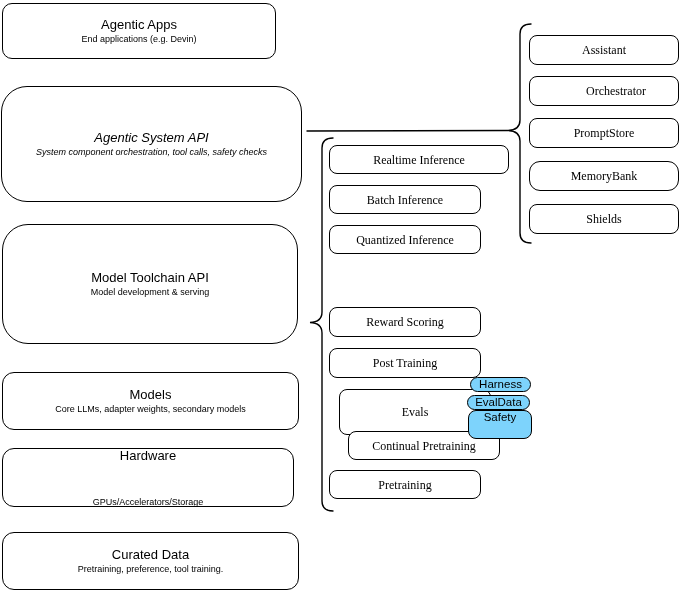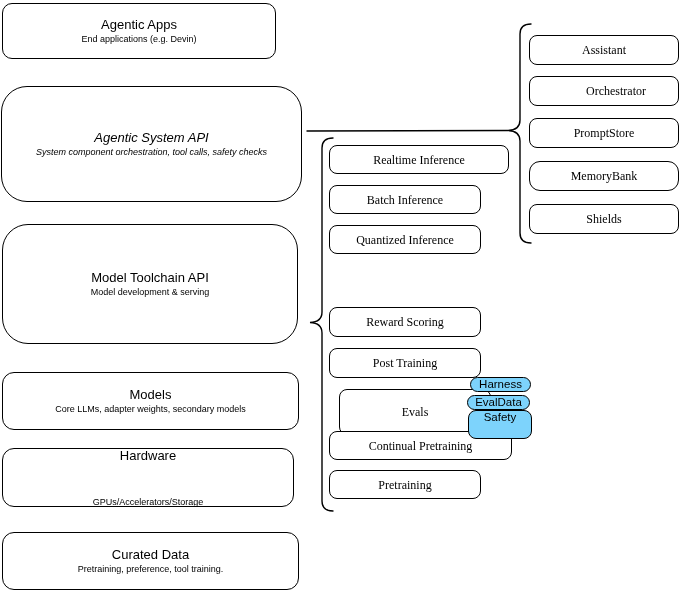--- a/index.html
+++ b/index.html
@@ -75,21 +75,21 @@
   .pos-l4 { left: 2px;  top: 448px; width: 292px; height: 59px; gap: 32px; }
   .pos-l5 { left: 2px;  top: 532px; width: 297px; height: 58px; }
   
   .pos-m0 { left: 329px; top: 145px; width: 180px; height: 29px; }
   .pos-m1 { left: 329px; top: 185px; width: 152px; height: 29px; }
   .pos-m2 { left: 329px; top: 225px; width: 152px; height: 29px; }
   .pos-m3 { left: 329px; top: 265px; width: 152px; height: 29px; }
   .pos-m4 { left: 329px; top: 307px; width: 152px; height: 30px; }
   .pos-m5 { left: 329px; top: 348px; width: 152px; height: 30px; }
   .pos-m6 { left: 339px; top: 389px; width: 152px; height: 46px; }
-  .pos-m7 { left: 329px; top: 431px; width: 183px; height: 29px; justify-content: center; }
+  .pos-m7 { left: 348px; top: 431px; width: 152px; height: 29px; justify-content: center; }
   .pos-m8 { left: 329px; top: 470px; width: 152px; height: 29px; }
   
   .pos-t0 { left: 470px; top: 377px; width: 61px; height: 15px; }
   .pos-t1 { left: 467px; top: 395px; width: 63px; height: 15px; }
   .pos-t2 { left: 468px; top: 410px; width: 64px; height: 29px; }
   
   .pos-r0 { left: 529px; top: 35px;  width: 150px; height: 30px; }
   .pos-r1 { left: 529px; top: 76px;  width: 150px; height: 30px; padding-left: 24px; }
   .pos-r2 { left: 529px; top: 118px; width: 150px; height: 30px; }
   .pos-r3 { left: 529px; top: 161px; width: 150px; height: 30px; border-radius: 11px; }

